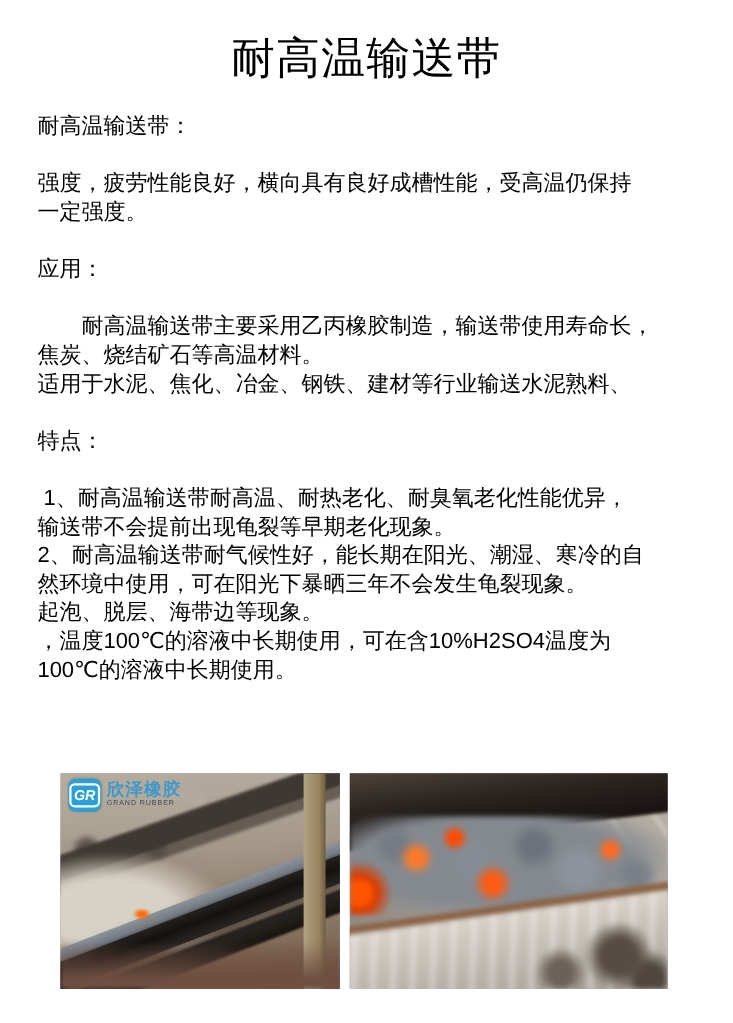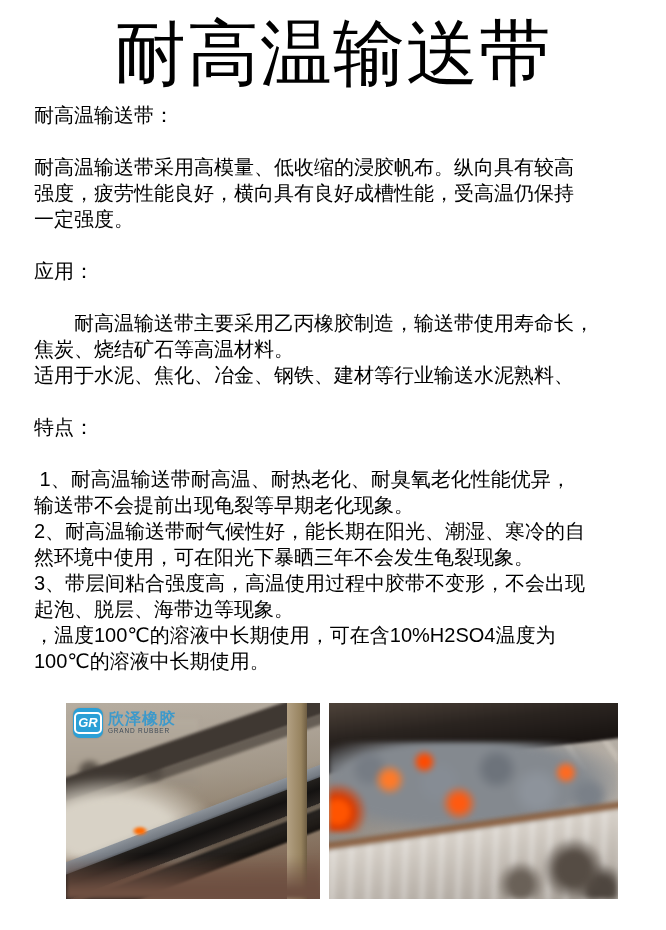--- a/index.html
+++ b/index.html
@@ -3,28 +3,28 @@
 <meta charset="utf-8">
 <style>
   html,body{margin:0;padding:0;}
   body{
     width:666px;height:930px;background:#ffffff;color:#000;
     font-family:"Liberation Sans","DejaVu Sans",sans-serif;
     overflow:hidden;position:relative;
   }
   .page-title{
     margin:0;padding-top:12px;height:82px;line-height:82px;
-    text-align:center;font-size:72px;font-weight:400;letter-spacing:1px;
+    text-align:center;font-size:40px;font-weight:400;letter-spacing:1px;
   }
   .content{margin-top:8px;padding-left:34px;font-size:20px;}
   .line{height:26px;line-height:26px;white-space:pre;}
   .gap{height:26px;}
 
   
-  .photos{position:absolute;left:66px;top:703px;display:flex;gap:9px;}
+  .photos{position:absolute;left:55px;top:703px;display:flex;gap:9px;}
   .photo{position:relative;overflow:hidden;background:#9a9288;}
   .photo-left{width:254px;height:196px;}
   .photo-right{width:289px;height:196px;}
   .layer{position:absolute;}
 
   
   .pl-base{inset:0;background:linear-gradient(175deg,#b6ada0 0%,#aca295 22%,#a29788 38%,#968876 52%,#8b7a68 68%,#7d6250 85%,#6b4f41 100%);}
   .pl-bldg{left:0;top:8%;width:52%;height:34%;filter:blur(2px);
     background:
       radial-gradient(circle at 18% 80%, #5c544b 0 7px, rgba(92,84,75,0) 14px),
@@ -82,37 +82,35 @@
       radial-gradient(circle at 88% 85%, #4e463f 0 12px, rgba(78,70,63,0) 26px);}
 </style>
 </head>
 <body>
 
 <h1 class="page-title">耐高温输送带</h1>
 
 <div class="content">
   <div class="line">耐高温输送带：</div>
   <div class="gap"></div>
-  <div class="line">耐高温输送带采用高模量、低收缩的浸胶帆布。纵向具有较高</div>
   <div class="line">强度，疲劳性能良好，横向具有良好成槽性能，受高温仍保持</div>
   <div class="line">一定强度。</div>
   <div class="gap"></div>
   <div class="line">应用：</div>
   <div class="gap"></div>
   <div class="line">　　耐高温输送带主要采用乙丙橡胶制造，输送带使用寿命长，</div>
   <div class="line">焦炭、烧结矿石等高温材料。</div>
   <div class="line">适用于水泥、焦化、冶金、钢铁、建材等行业输送水泥熟料、</div>
   <div class="gap"></div>
   <div class="line">特点：</div>
   <div class="gap"></div>
   <div class="line"> 1、耐高温输送带耐高温、耐热老化、耐臭氧老化性能优异，</div>
   <div class="line">输送带不会提前出现龟裂等早期老化现象。</div>
   <div class="line">2、耐高温输送带耐气候性好，能长期在阳光、潮湿、寒冷的自</div>
   <div class="line">然环境中使用，可在阳光下暴晒三年不会发生龟裂现象。</div>
-  <div class="line">3、带层间粘合强度高，高温使用过程中胶带不变形，不会出现</div>
   <div class="line">起泡、脱层、海带边等现象。</div>
   <div class="line">，温度100℃的溶液中长期使用，可在含10%H2SO4温度为</div>
   <div class="line">100℃的溶液中长期使用。</div>
 </div>
 
 <div class="photos">
 
   <div class="photo photo-left">
     <div class="layer pl-base"></div>
     <div class="layer pl-bldg"></div>

